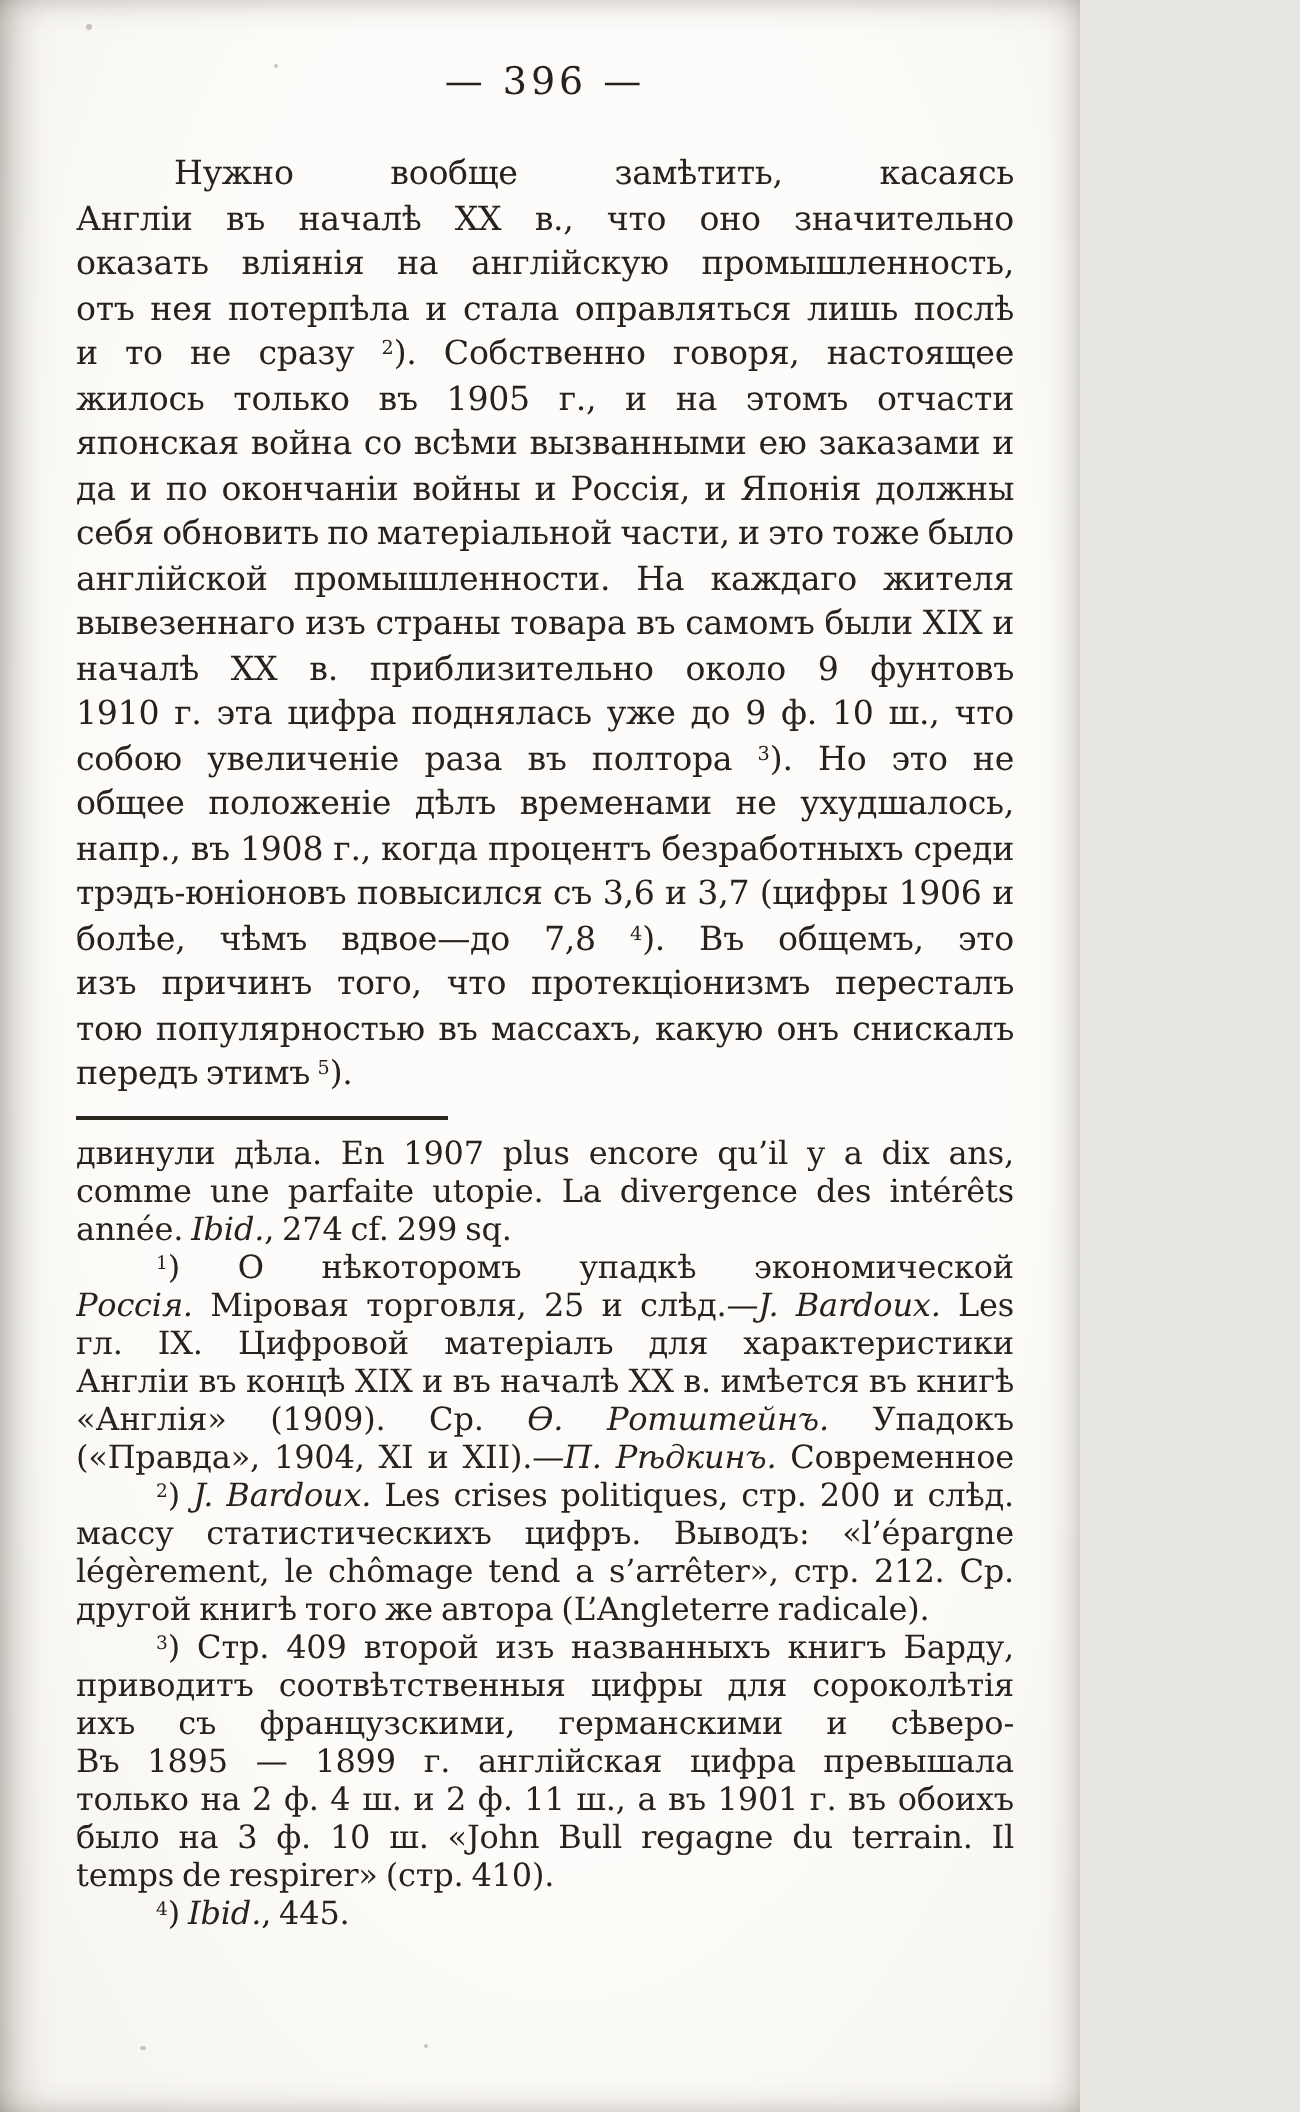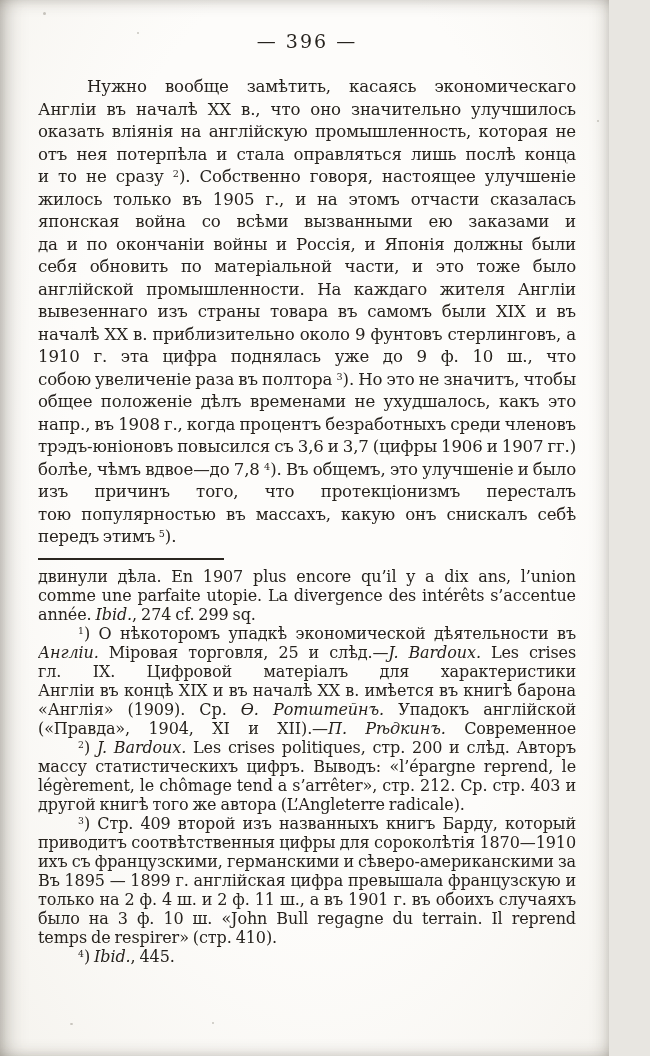--- a/index.html
+++ b/index.html
@@ -1,18 +1,18 @@
 <!DOCTYPE html>
 <html><head>
 <meta charset="utf-8">
 <style>
   html,body{margin:0;padding:0;background:#e8e6e1;}
   .page{
     position:relative;
-    width:609px;height:1056px;
+    width:540px;height:1056px;
     margin:0;
     box-sizing:border-box;
     padding:0 33px 0 38px;
     background:radial-gradient(ellipse at 52% 42%, #fdfcfa 55%, #f5f3ee 100%);
     box-shadow: inset 16px 0 24px -16px rgba(70,62,50,.55),
                 inset -13px 0 20px -15px rgba(70,62,50,.4),
                 inset 0 12px 20px -16px rgba(70,62,50,.3),
                 inset 0 -12px 20px -16px rgba(70,62,50,.3);
     color:#26221d;
     font-family:"DejaVu Serif", serif;
@@ -97,21 +97,21 @@
   <div class="divider"></div>
 
   <div class="footnotes" id="footnote-blocks">
       <div>
         <div class="line"><span>двинули дѣла. En 1907 plus encore qu’il y a dix ans, l’union économique apparaît</span></div>
         <div class="line"><span>comme une parfaite utopie. La divergence des intérêts s’accentue d’année en</span></div>
         <div class="line last"><span>année. </span><em>Ibid.</em><span>, 274 cf. 299 sq.</span></div>
       </div>
       <div>
         <div class="line ind"><sup>1</sup><span>) О нѣкоторомъ упадкѣ экономической дѣятельности въ Англіи </span><em>А. А.</em></div>
-        <div class="line"><em>Англіи.</em><span> Міровая торговля, 25 и слѣд.—</span><em>J. Bardoux.</em><span> Les crises belliqueuses,</span></div>
+        <div class="line"><em>Россія.</em><span> Міровая торговля, 25 и слѣд.—</span><em>J. Bardoux.</em><span> Les crises belliqueuses,</span></div>
         <div class="line"><span>гл. IX. Цифровой матеріалъ для характеристики экономическаго положенія</span></div>
         <div class="line"><span>Англіи въ концѣ XIX и въ началѣ XX в. имѣется въ книгѣ барона </span><em>Л. Гейкинга</em></div>
         <div class="line"><span>«Англія» (1909). Ср. </span><em>Ѳ. Ротштейнъ.</em><span> Упадокъ англійской промышленности</span></div>
         <div class="line"><span>(«Правда», 1904, XI и XII).—</span><em>П. Рѣдкинъ.</em><span> Современное положеніе Англіи на</span></div>
       </div>
       <div>
         <div class="line ind"><sup>2</sup><span>) </span><em>J. Bardoux.</em><span> Les crises politiques, стр. 200 и слѣд. Авторъ сообщаетъ</span></div>
         <div class="line"><span>массу статистическихъ цифръ. Выводъ: «l’épargne reprend, le paupérisme recule</span></div>
         <div class="line"><span>légèrement, le chômage tend a s’arrêter», стр. 212. Ср. стр. 403 и слѣд. въ</span></div>
         <div class="line last"><span>другой книгѣ того же автора (L’Angleterre radicale).</span></div>

